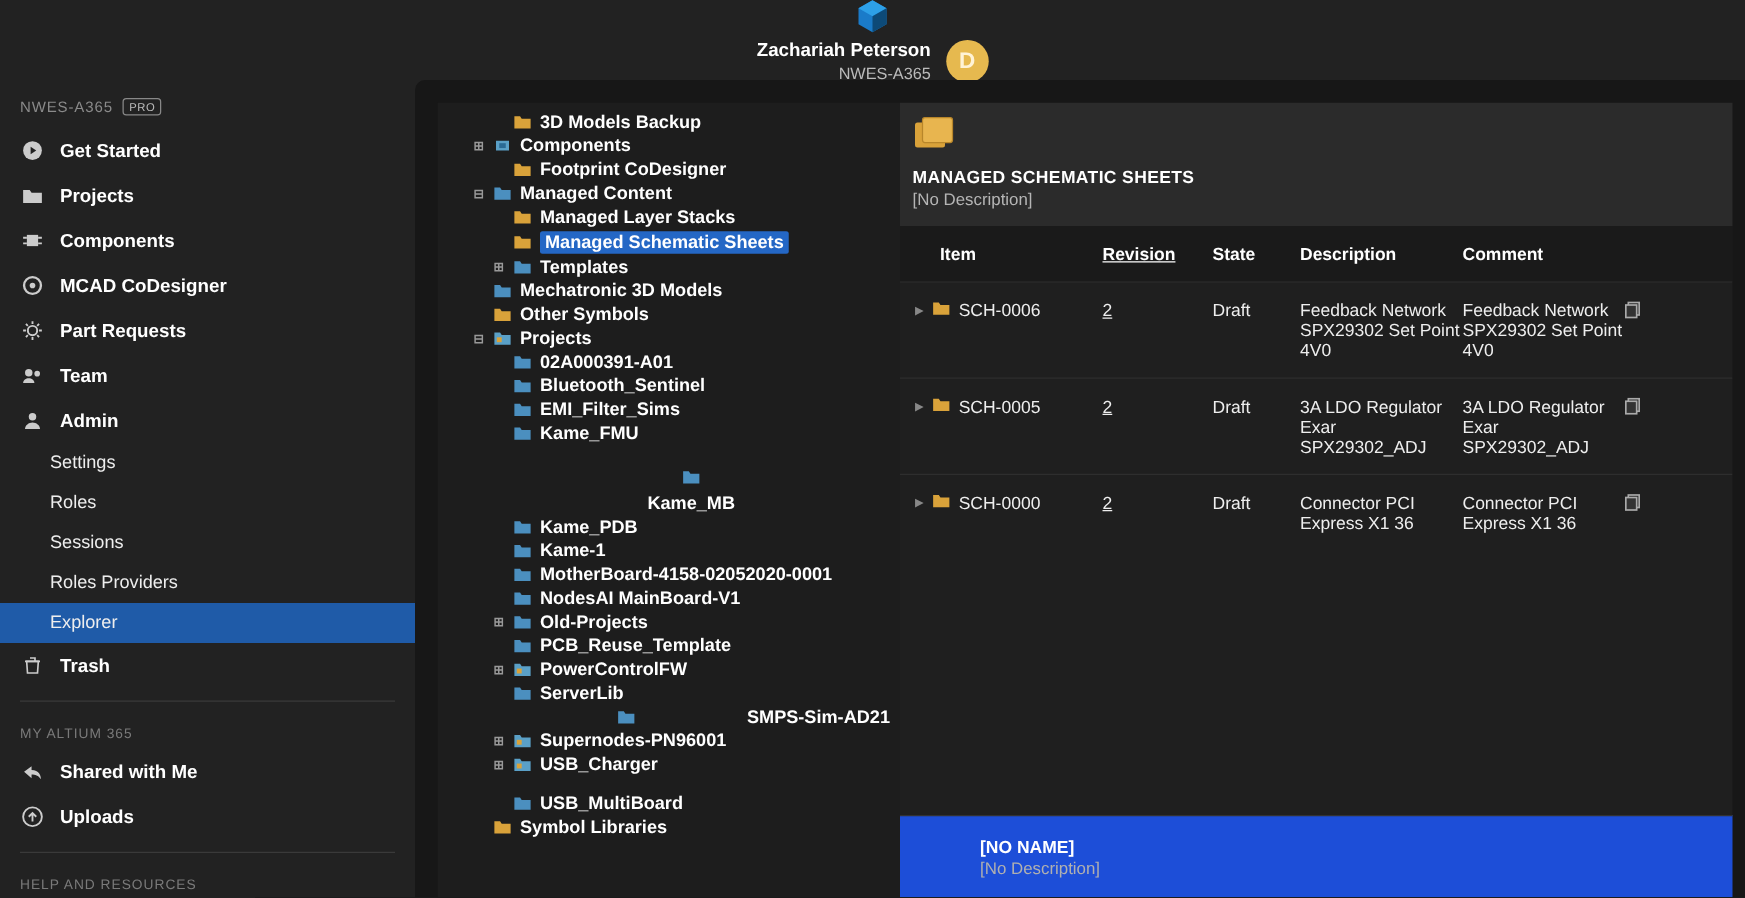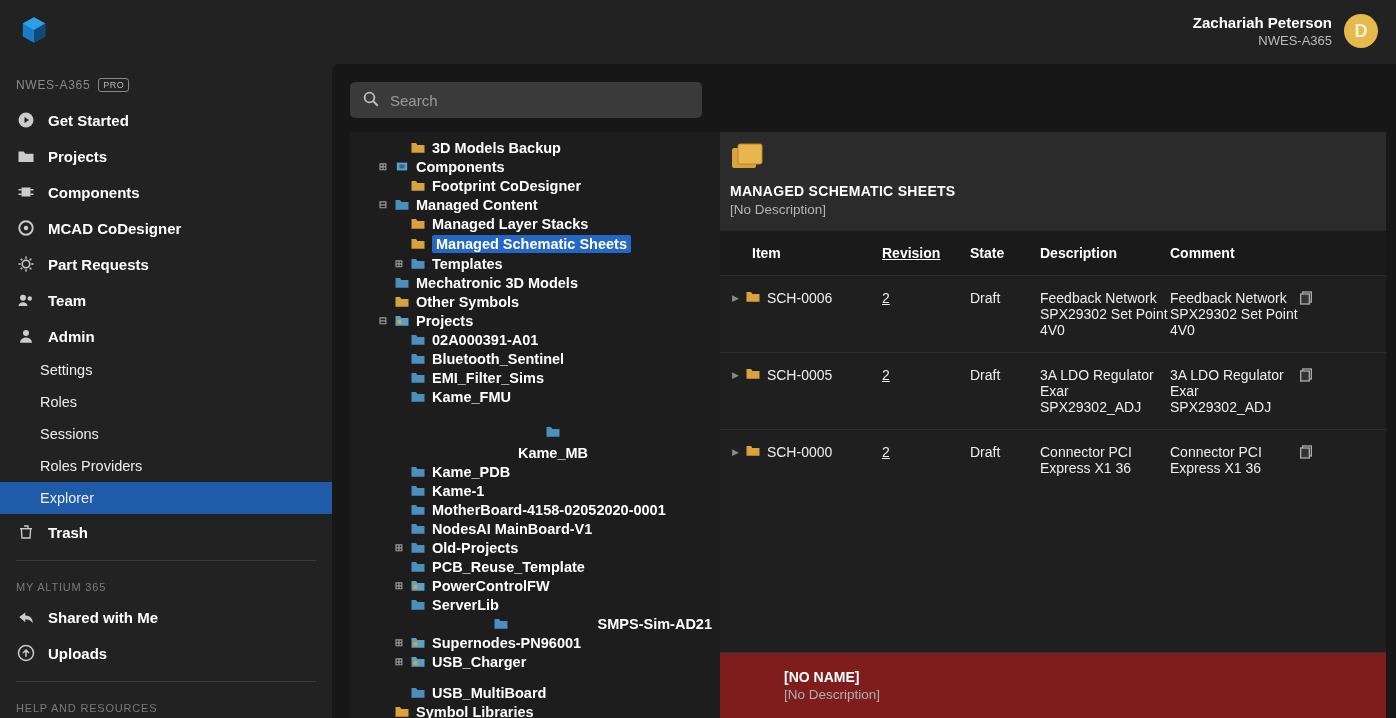--- a/index.html
+++ b/index.html
@@ -11,21 +11,22 @@
   height: 718px;
   overflow: hidden;
   font-size: 14px;
 }
 .app { display: flex; flex-direction: column; height: 100%; }
 .topbar {
   height: 62px;
   display: flex;
   align-items: center;
   padding: 0 18px;
-  justify-content: space-between;
+  justify-content: center;
+  flex-direction: column;
 }
 .logo svg { width: 32px; height: 32px; }
 .user-block { display: flex; align-items: center; gap: 12px; }
 .user-text { text-align: right; }
 .user-name { font-weight: 700; font-size: 15px; color: #fff; }
 .user-ws { font-size: 13px; color: #bbb; margin-top: 2px; }
 .avatar {
   width: 34px; height: 34px; border-radius: 50%;
   background: #e6b94f; display: flex; align-items: center; justify-content: center;
   color: #fff3d6; font-weight: 700; font-size: 18px;
@@ -118,21 +119,21 @@
 .col-comm { flex: 0 0 128px; }
 .col-act { flex: 0 0 30px; }
 .trow {
   display: flex; padding: 14px 12px; border-top: 1px solid #2e2e2e;
   font-size: 14px; color: #eee; align-items: flex-start;
 }
 .trow .col-item { display: flex; align-items: center; gap: 6px; padding-left: 0; }
 .trow .expandr { color: #888; font-size: 9px; }
 .trow .folder-mini svg { width: 16px; height: 13px; }
 .bottom-detail {
-  background: #7f1d1d; padding: 16px 20px 16px 64px;
+  background: #1d4ed8; padding: 16px 20px 16px 64px;
   border-top: 1px solid #333;
 }
 .bd-title { font-weight: 800; font-size: 14px; color: #fff; }
 .bd-desc { font-size: 13.5px; color: #b0b0b0; margin-top: 2px; }
 .copy-icon { width: 16px; height: 16px; fill: #aaa; cursor: pointer; }
 </style>
 </head>
 <body>
 
 <div class="app">
@@ -273,31 +274,20 @@
             </span>
             <span>Uploads</span>
           </div>
         </div>
       <div class="divider"></div>
       <div class="section-label">HELP AND RESOURCES</div>
     </div>
 
     <div class="main">
       <div class="main-inner">
-        <div class="search-wrap">
-          <div class="search">
-            <span>
-              <svg width="18" height="18" viewBox="0 0 24 24" fill="none" stroke="#bbb" stroke-width="2.5">
-                  <circle cx="10" cy="10" r="6.5"></circle>
-                  <line x1="15" y1="15" x2="21" y2="21"></line>
-                </svg>
-            </span>
-            <input placeholder="Search" style="">
-          </div>
-        </div>
         <div class="content-row">
           <div class="tree-pane" id="tree">
               <div class="tree-node" style="padding-left: 44px;">
                 <span class="expander">&nbsp;</span>
                 <span class="ticon"><svg viewBox="0 0 24 20" width="16" height="13">
                     <path d="M2 3h7l2 3h11v12H2z" class="folder-yellow"></path>
                   </svg></span>
                 <span class="tlabel">3D Models Backup</span>
               </div>
               <div class="tree-node" style="padding-left: 28px;">

